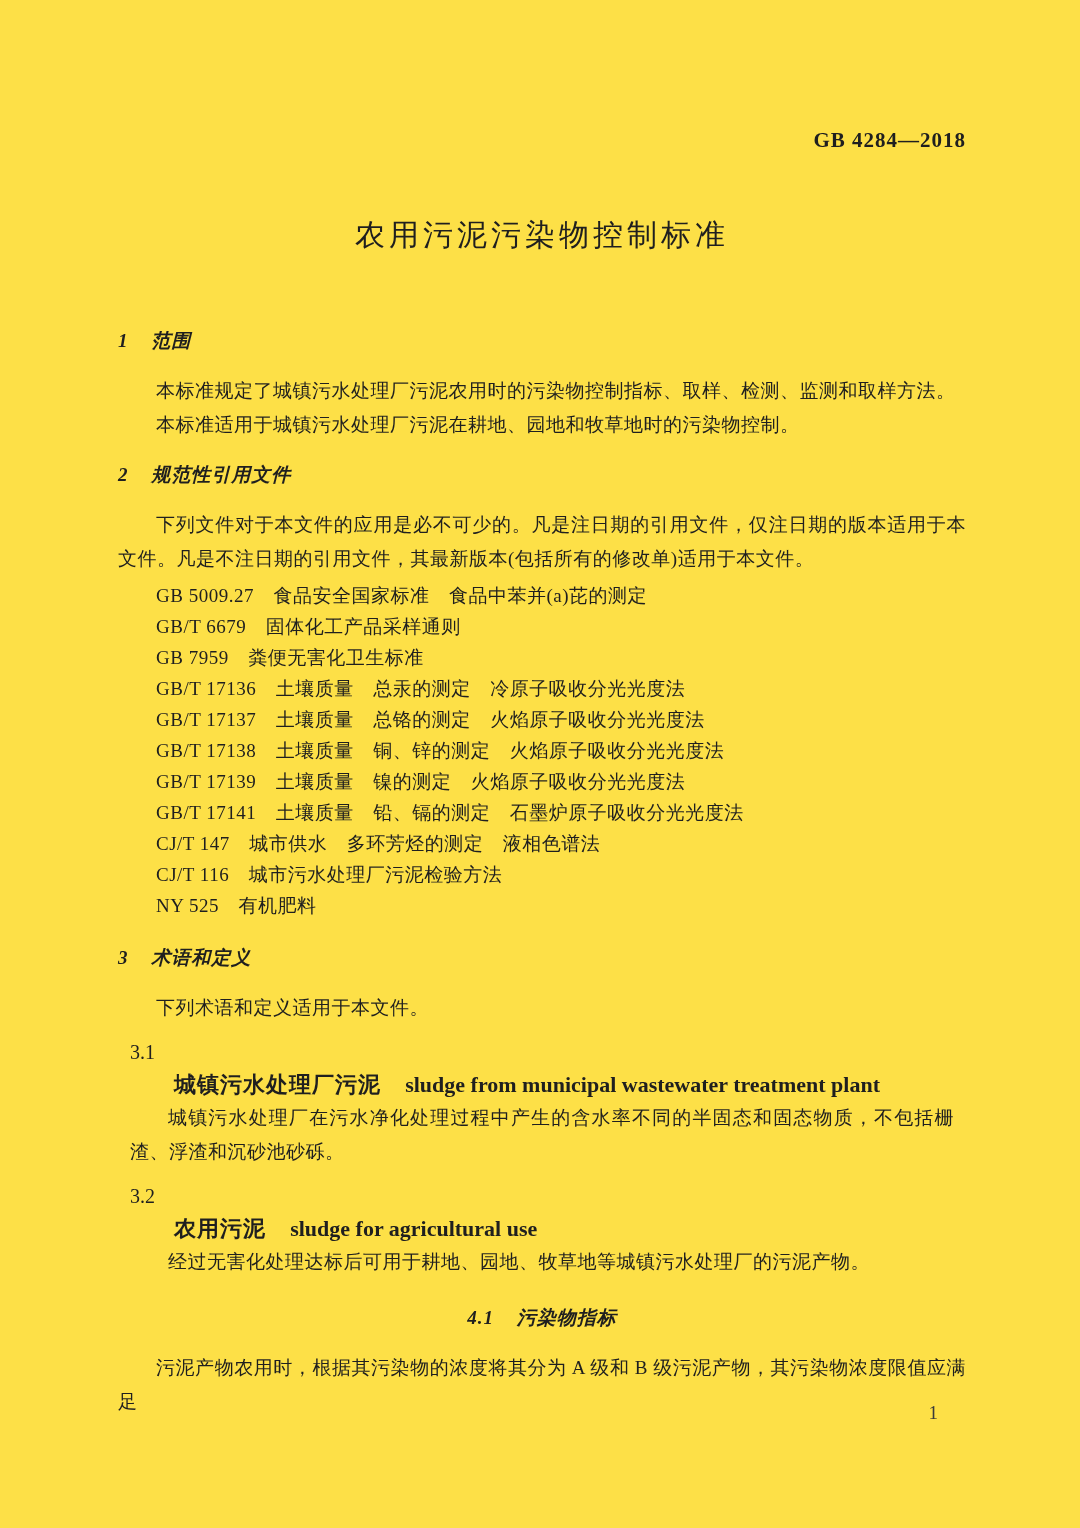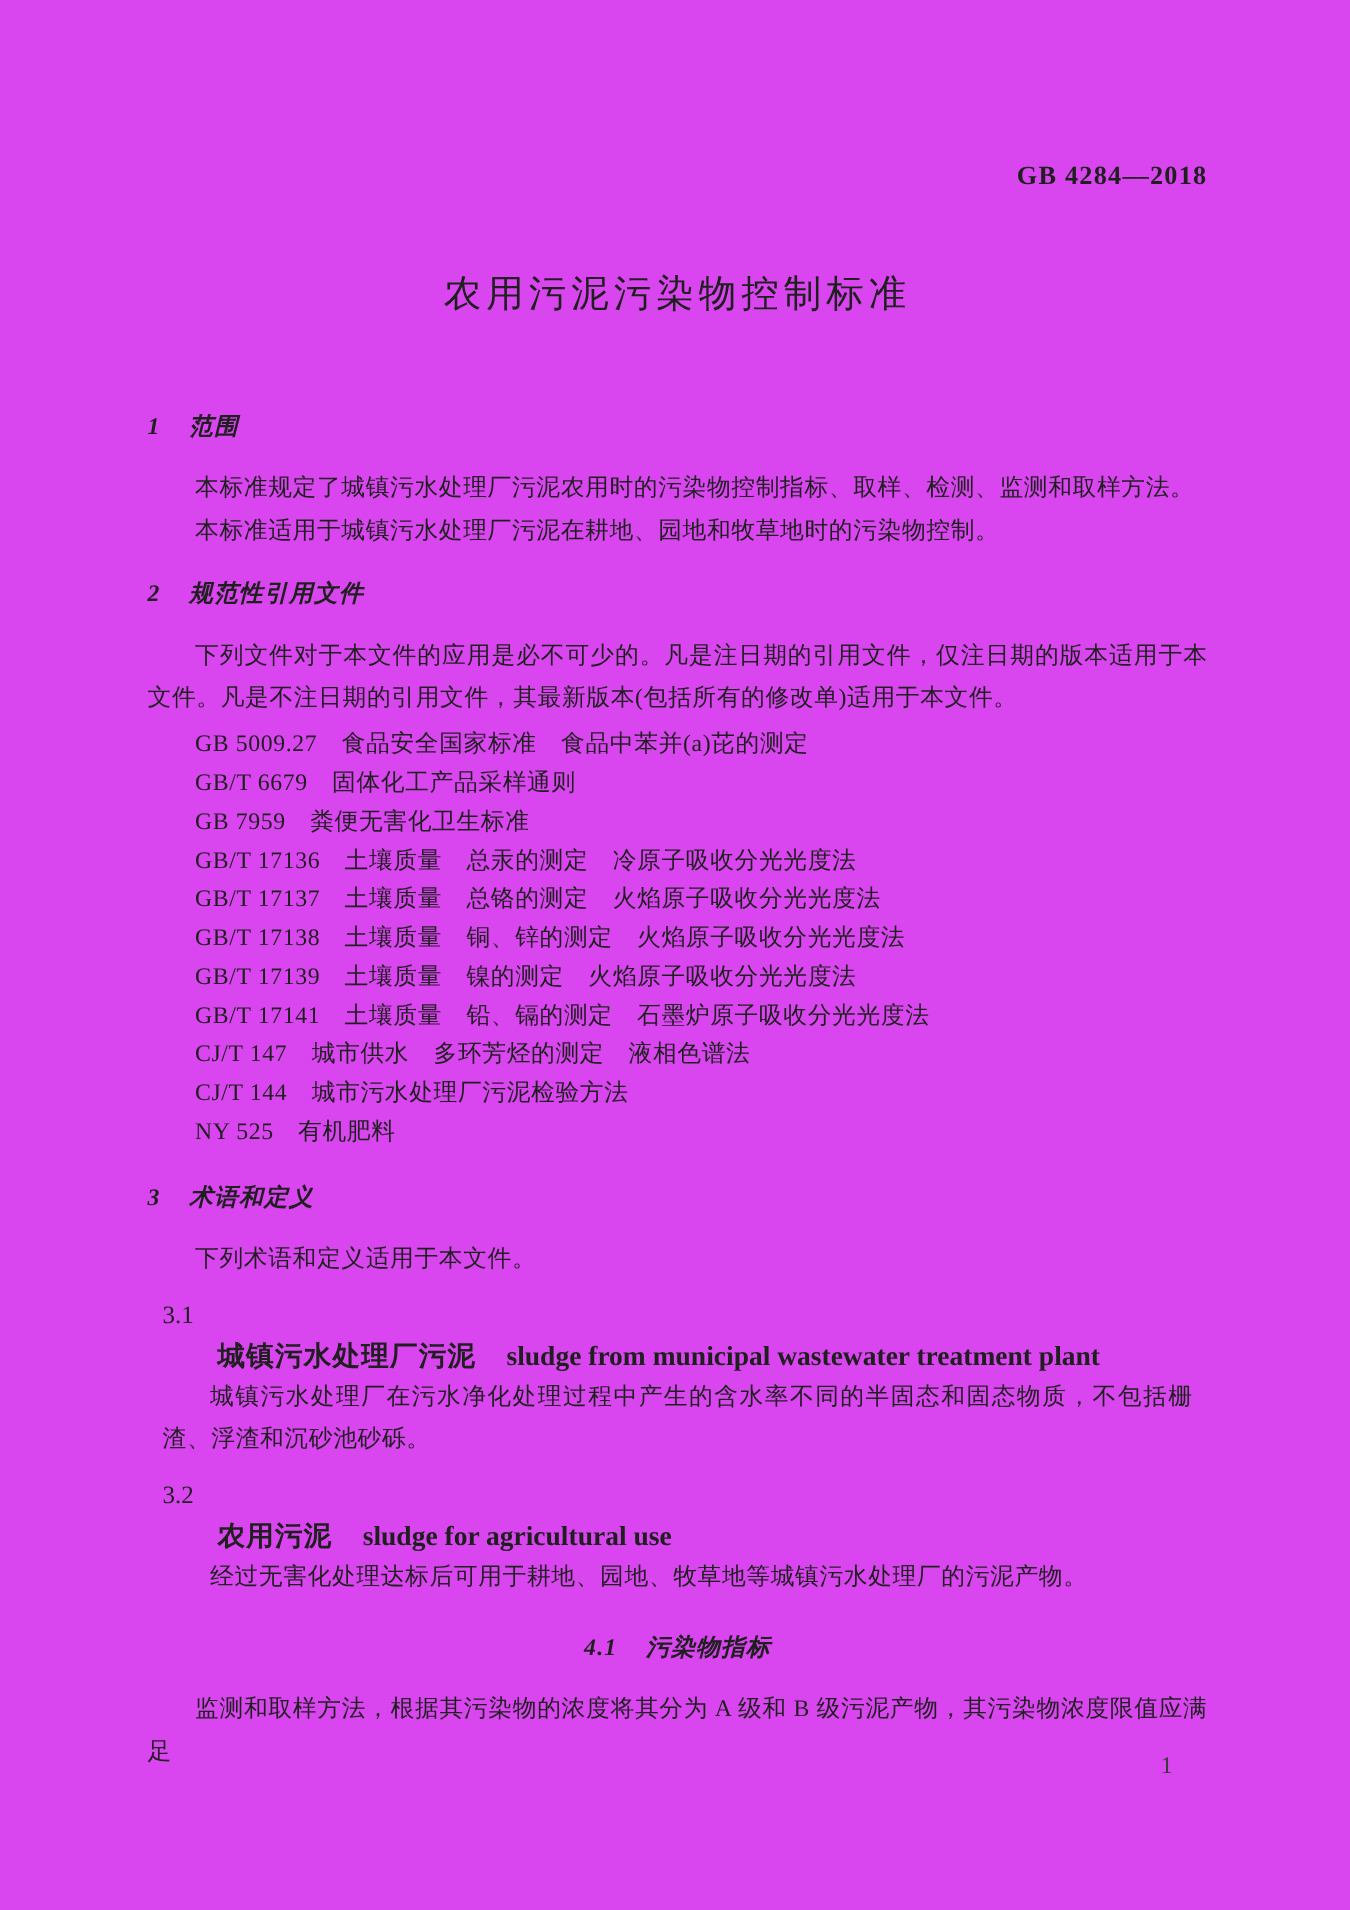--- a/index.html
+++ b/index.html
@@ -1,19 +1,19 @@
 <!DOCTYPE html>
 <html lang="zh"><head>
 <meta charset="utf-8">
 <style>
   html,body { margin:0; padding:0; background:#ffffff; }
   .page {
     position:relative;
     width:1080px; height:1528px;
-    background:#d946ef;
+    background:#fde047;
     color:#1f1f1f;
     overflow:hidden;
     font-family:"Liberation Serif","DejaVu Serif",serif;
   }
   .content {
     position:absolute;
     left:118px; width:848px; top:0;
   }
   .std-code {
     padding-top:128px;
@@ -109,21 +109,21 @@
     <div class="ref-list">
       <p class="ref-item">GB 5009.27　食品安全国家标准　食品中苯并(a)芘的测定</p>
       <p class="ref-item">GB/T 6679　固体化工产品采样通则</p>
       <p class="ref-item">GB 7959　粪便无害化卫生标准</p>
       <p class="ref-item">GB/T 17136　土壤质量　总汞的测定　冷原子吸收分光光度法</p>
       <p class="ref-item">GB/T 17137　土壤质量　总铬的测定　火焰原子吸收分光光度法</p>
       <p class="ref-item">GB/T 17138　土壤质量　铜、锌的测定　火焰原子吸收分光光度法</p>
       <p class="ref-item">GB/T 17139　土壤质量　镍的测定　火焰原子吸收分光光度法</p>
       <p class="ref-item">GB/T 17141　土壤质量　铅、镉的测定　石墨炉原子吸收分光光度法</p>
       <p class="ref-item">CJ/T 147　城市供水　多环芳烃的测定　液相色谱法</p>
-      <p class="ref-item">CJ/T 144　城市污水处理厂污泥检验方法</p>
+      <p class="ref-item">CJ/T 116　城市污水处理厂污泥检验方法</p>
       <p class="ref-item">NY 525　有机肥料</p>
     </div>
 
     <h2 class="sec-heading" id="sec3-heading">
       <span class="sec-num">3</span><span>术语和定义</span>
     </h2>
     <p class="body-para para-gap">下列术语和定义适用于本文件。</p>
 
     <div class="term-block">
       <div class="term-id">3.1</div>
@@ -138,18 +138,18 @@
       <p class="term-line">
         <span class="term-zh">农用污泥</span><span class="term-en">sludge for agricultural use</span>
       </p>
       <p class="body-para">经过无害化处理达标后可用于耕地、园地、牧草地等城镇污水处理厂的污泥产物。</p>
     </div>
 
 
     <h3 class="sec-heading" id="sec41-heading">
       <span class="sec-num">4.1</span><span>污染物指标</span>
     </h3>
-    <p class="body-para para-gap">监测和取样方法，根据其污染物的浓度将其分为 A 级和 B 级污泥产物，其污染物浓度限值应满足</p>
+    <p class="body-para para-gap">污泥产物农用时，根据其污染物的浓度将其分为 A 级和 B 级污泥产物，其污染物浓度限值应满足</p>
 
   </div>
 
   <div class="page-number">1</div>
 </div>
 
 </body></html>

